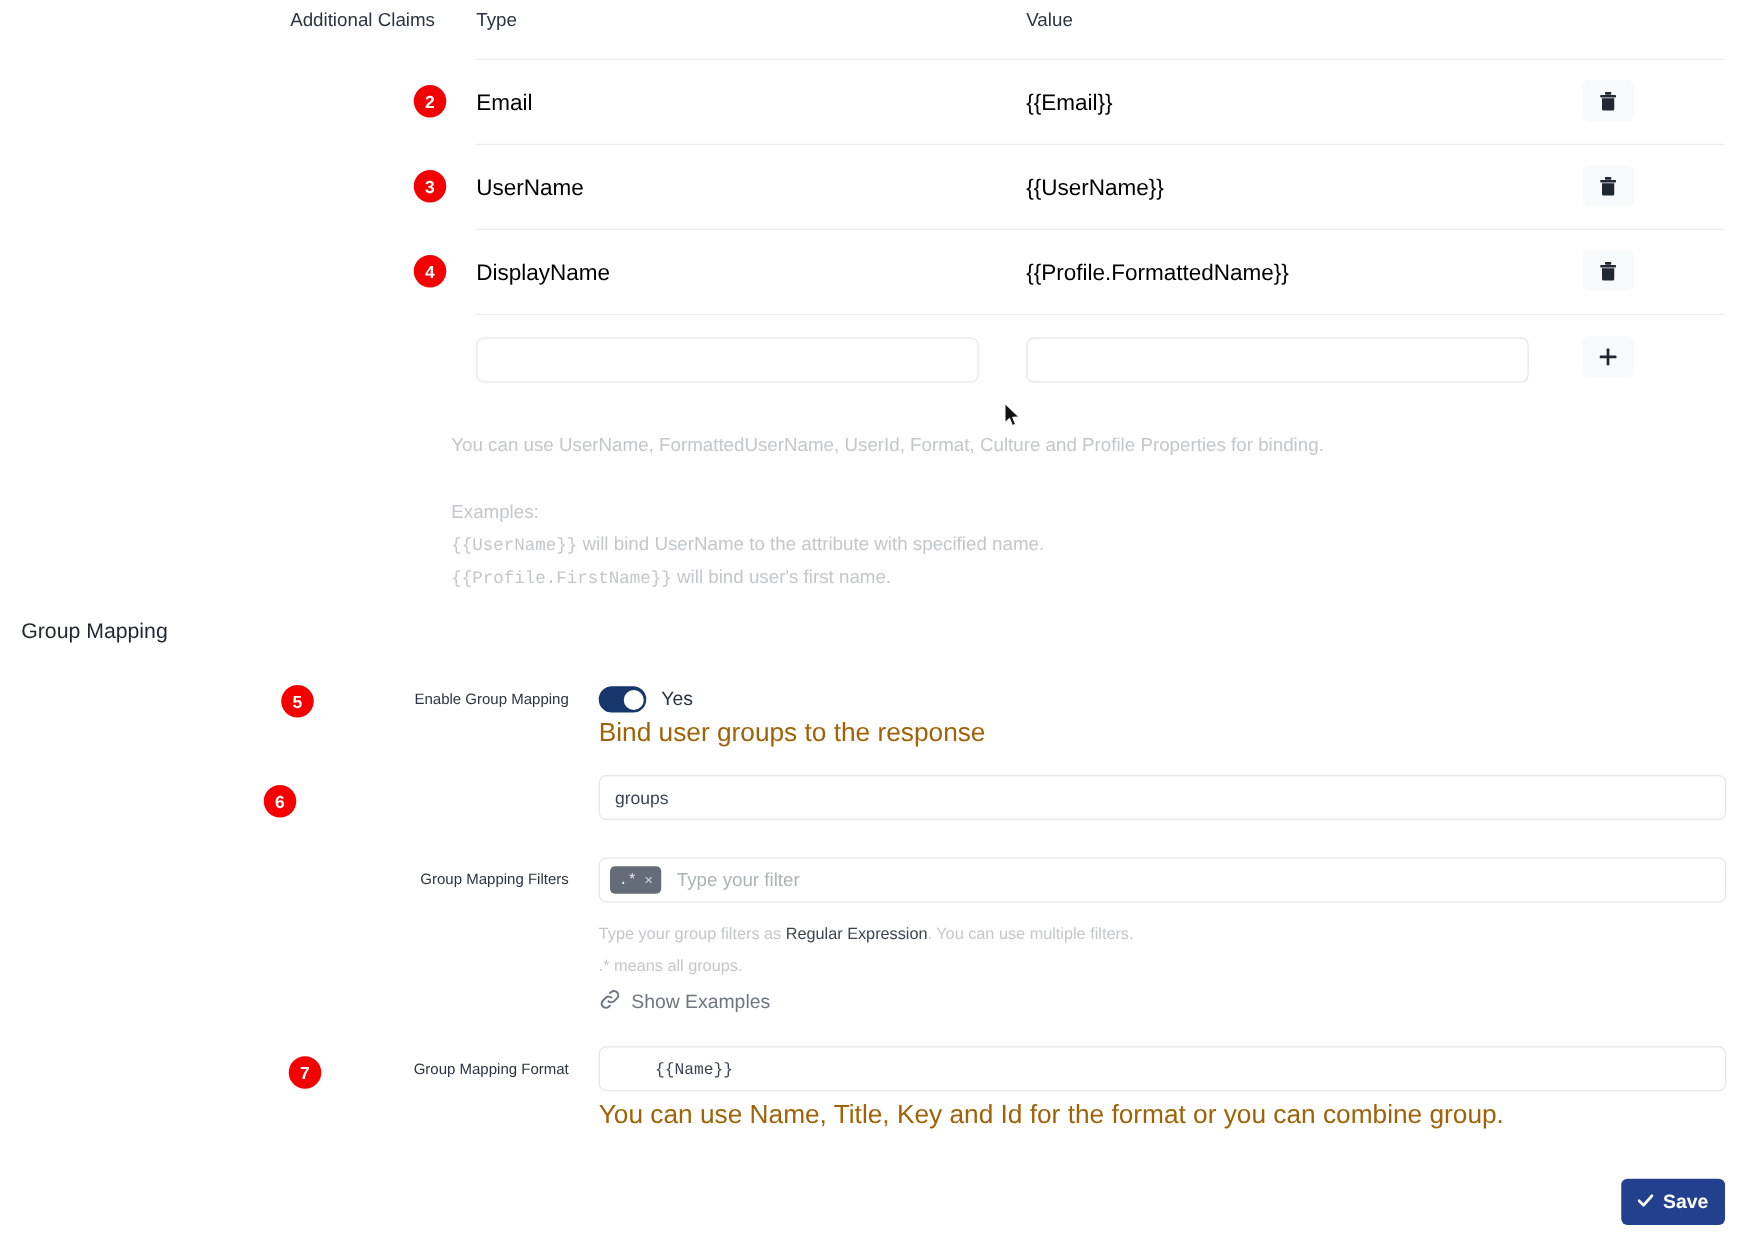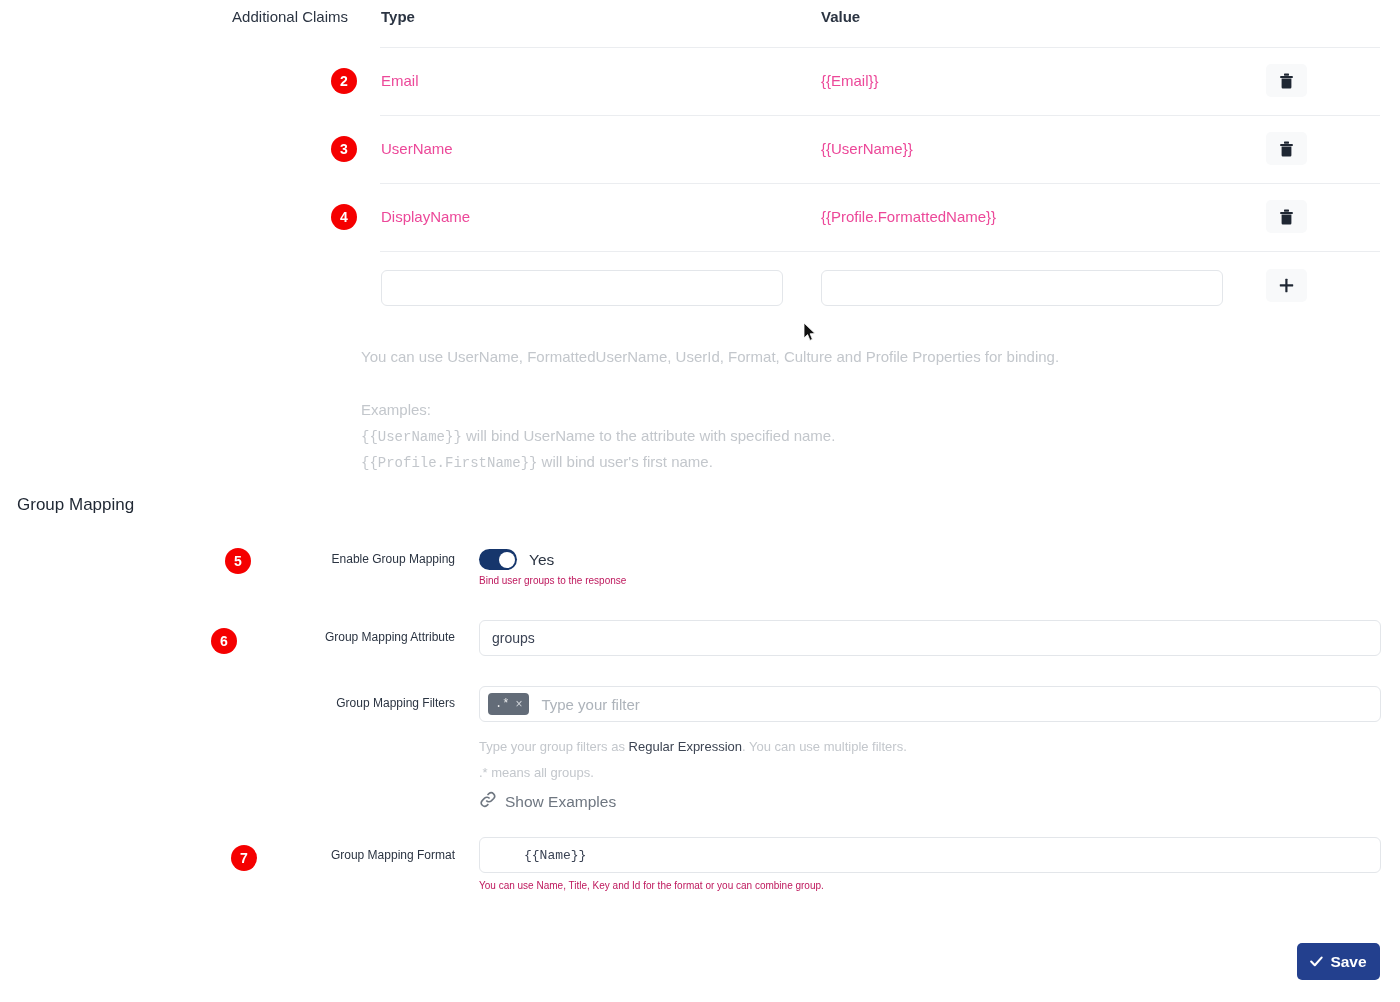--- a/index.html
+++ b/index.html
@@ -27,27 +27,27 @@
   }
   .rowline { position: absolute; left: 380px; right: 20px; height: 1px; background: #ebedf0; }
 
   
   .claims-label {
     position: absolute; left: 0; top: 8px; width: 348px;
     text-align: right; font-size: 15px; color: #2b3442;
   }
   .th {
     position: absolute; top: 8px;
-    font-size: 15px; font-weight: bold; color: #2b3442;
+    font-size: 15px; font-weight: normal; color: #2b3442;
   }
   .th.type { left: 381px; }
   .th.value { left: 821px; }
 
   .cell {
-    position: absolute; font-size: 15px; color: #ec4899;
+    position: absolute; font-size: 18px; color: #000000;
     white-space: nowrap;
   }
   .cell.type { left: 381px; }
   .cell.value { left: 821px; }
 
   .iconbtn {
     position: absolute;
     width: 41px; height: 33px;
     background: #f8f9fa;
     border-radius: 5px;
@@ -108,21 +108,21 @@
     position: absolute; top: 2.5px; right: 2.5px;
     width: 16px; height: 16px; border-radius: 50%;
     background: #fff;
   }
   .toggle-text {
     position: absolute;
     font-size: 15.5px; color: #2b3442;
   }
   .sublabel {
     position: absolute;
-    font-size: 10px; color: #be185d;
+    font-size: 21px; color: #a16207;
   }
 
   
   .filters-box {
     position: absolute;
     height: 36px;
     background: #fff;
     border: 1px solid #e3e6ea;
     border-radius: 6px;
     display: flex; align-items: center;
@@ -272,21 +272,20 @@
 
   <div class="badge" style="left:225px; top:548px;">5</div>
   <div class="flabel" style="top:552px;">Enable Group Mapping</div>
   <div class="toggle" style="left:479px; top:549px;">
     <div class="knob"></div>
   </div>
   <div class="toggle-text" style="left:529px; top:551px;">Yes</div>
   <div class="sublabel" style="left:479px; top:575px;">Bind user groups to the response</div>
 
   <div class="badge" style="left:211px; top:628px;">6</div>
-  <div class="flabel" style="top:630px;">Group Mapping Attribute</div>
   <input class="field-input" style="left: 479px; top: 620px; width: 902px;" value="groups">
 
   <div class="flabel" style="top:696px;">Group Mapping Filters</div>
   <div class="filters-box" style="left:479px; top:686px; width:902px;">
     <span class="chip">
       <span>.*</span>
       <span class="x">×</span>
     </span>
     <span class="filters-ph">Type your filter</span>
   </div>

